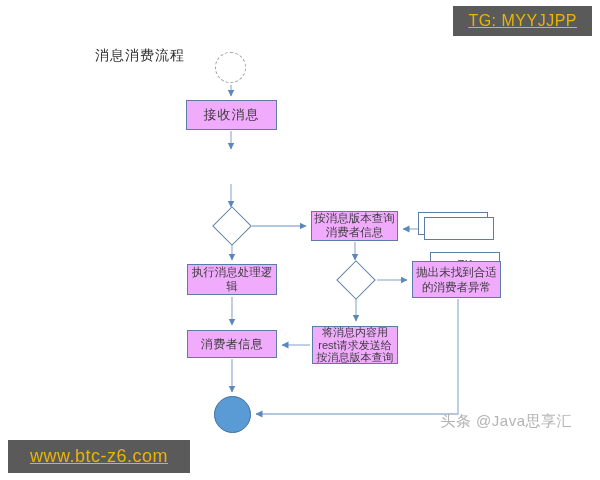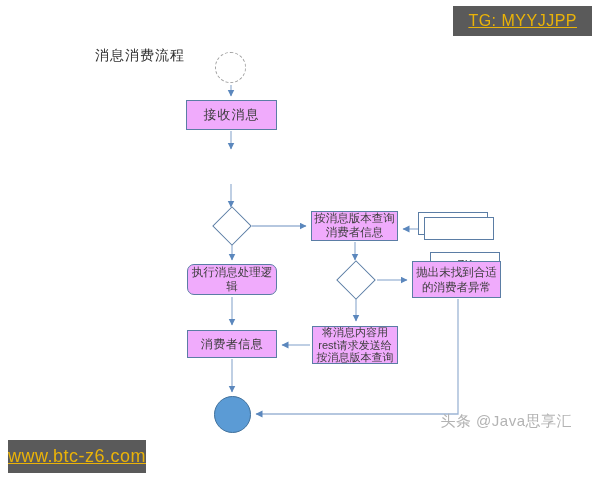--- a/index.html
+++ b/index.html
@@ -3,38 +3,38 @@
 <meta charset="utf-8">
 <style>
   html,body{margin:0;padding:0;}
   body{font-family:"Liberation Sans","DejaVu Sans",sans-serif;background:#fff;}
   .stage{position:relative;width:600px;height:480px;background:#ffffff;overflow:hidden;}
 
   
   .badge{position:absolute;background:var(--badge-bg,#5a5a5a);color:#eab308;
          display:flex;align-items:center;justify-content:center;letter-spacing:.5px;text-decoration:underline;}
   .badge.tg{right:8px;top:6px;height:30px;padding:0 15px;font-size:16px;}
-  .badge.site{left:8px;top:440px;height:33px;padding:0 0;font-size:18px;}
+  .badge.site{left:8px;top:440px;height:33px;padding:0 22px;font-size:18px;}
   .credit{position:absolute;right:28px;top:412px;font-size:15px;color:var(--credit-color,#b3b3b3);
           letter-spacing:.5px;margin-left:17px;}
 
   .title{position:absolute;left:95px;top:47px;font-size:14px;color:#303030;letter-spacing:1px;}
 
   
   svg.connectors{position:absolute;left:0;top:0;}
 
   
   .node{position:absolute;background:#f0abfc;border:1.3px solid var(--node-border,#5b7da5);
         display:flex;align-items:center;justify-content:center;text-align:center;
         font-size:11.5px;line-height:1.25;color:var(--text,#3d3d3d);white-space:pre-line;
         box-sizing:border-box;}
   .node.receive{left:186px;top:100px;width:91px;height:30px;font-size:13px;letter-spacing:1px;}
   .node.judge{left:187px;top:153px;width:90px;height:30px;line-height:1.15;}
   .node.query{left:311px;top:211px;width:87px;height:30px;line-height:1.2;}
-  .node.execute{left:187px;top:264px;width:90px;height:31px;line-height:1.2;border-radius:7px;}
+  .node.execute{left:187px;top:264px;width:90px;height:31px;line-height:1.2;}
   .node.throw{left:412px;top:261px;width:89px;height:37px;line-height:1.3;}
   .node.done{left:187px;top:330px;width:90px;height:28px;font-size:12px;letter-spacing:.5px;}
   .node.rest{left:312px;top:326px;width:86px;height:38px;font-size:11px;line-height:1.15;}
 
   .diamond{position:absolute;width:28px;height:28px;background:#fff;
            border:1.3px solid var(--node-border,#5b7da5);transform:rotate(45deg);box-sizing:border-box;}
   .diamond.d1{left:218px;top:212px;}
   .diamond.d2{left:342px;top:266px;}
 
   .start-circle{position:absolute;left:215px;top:52px;width:31px;height:31px;border-radius:50%;

